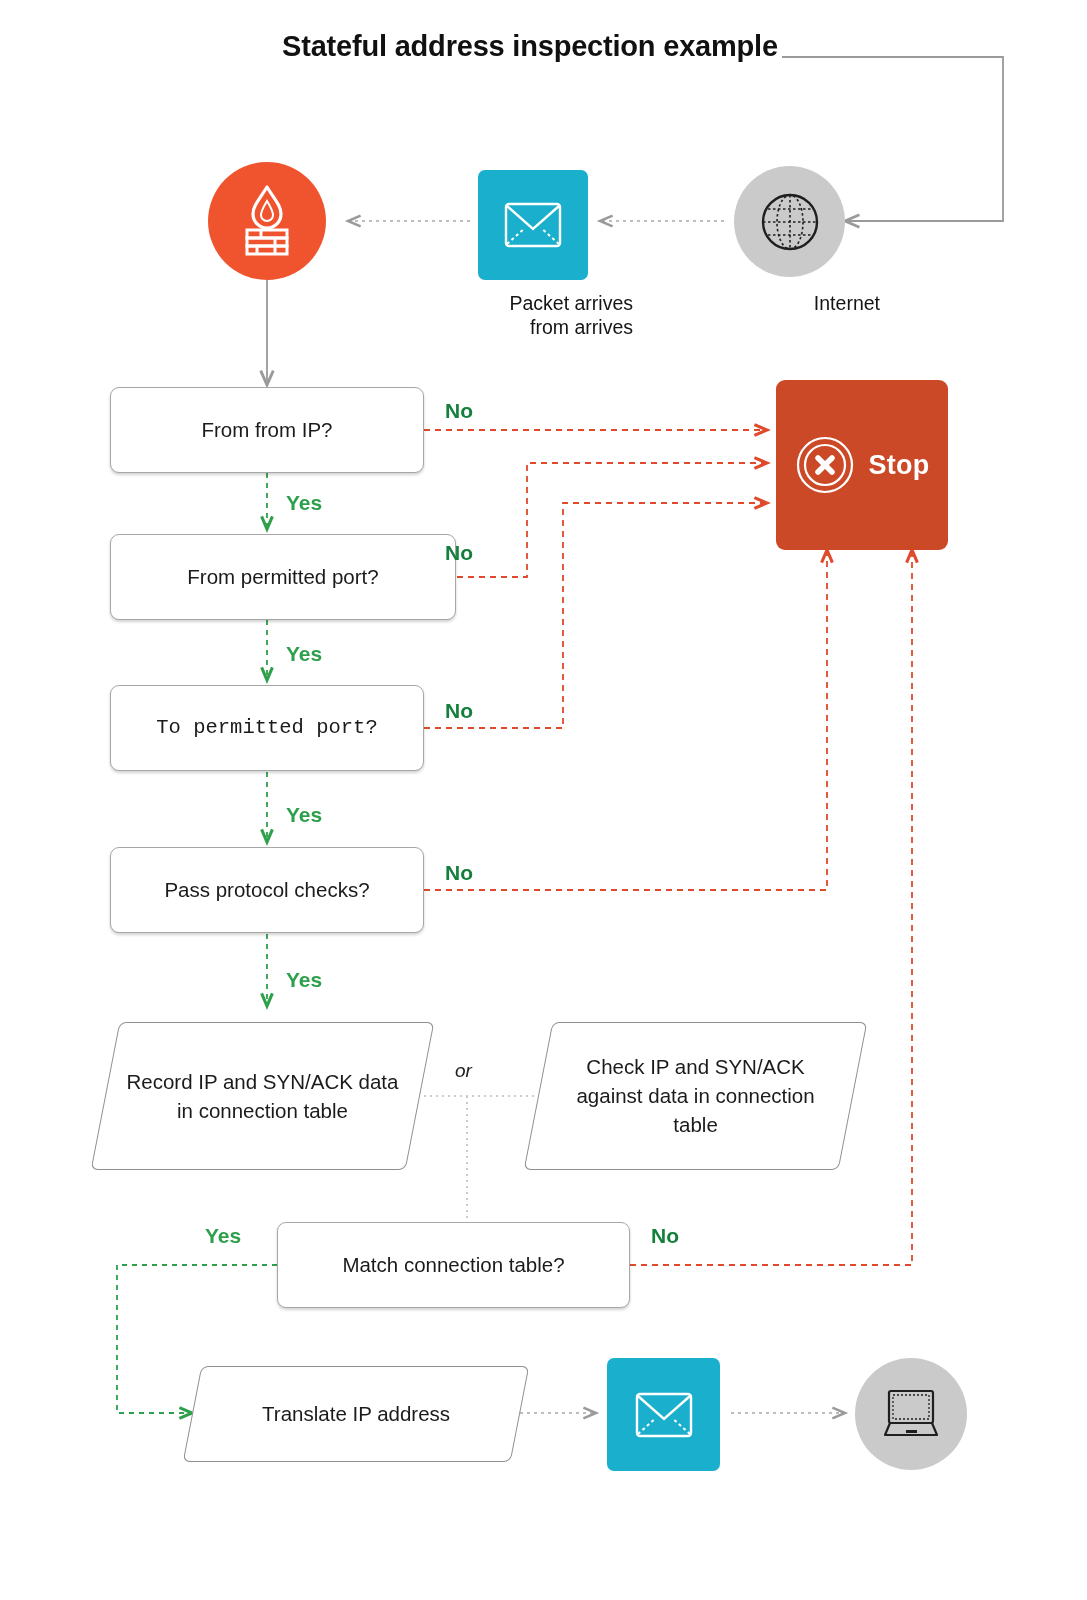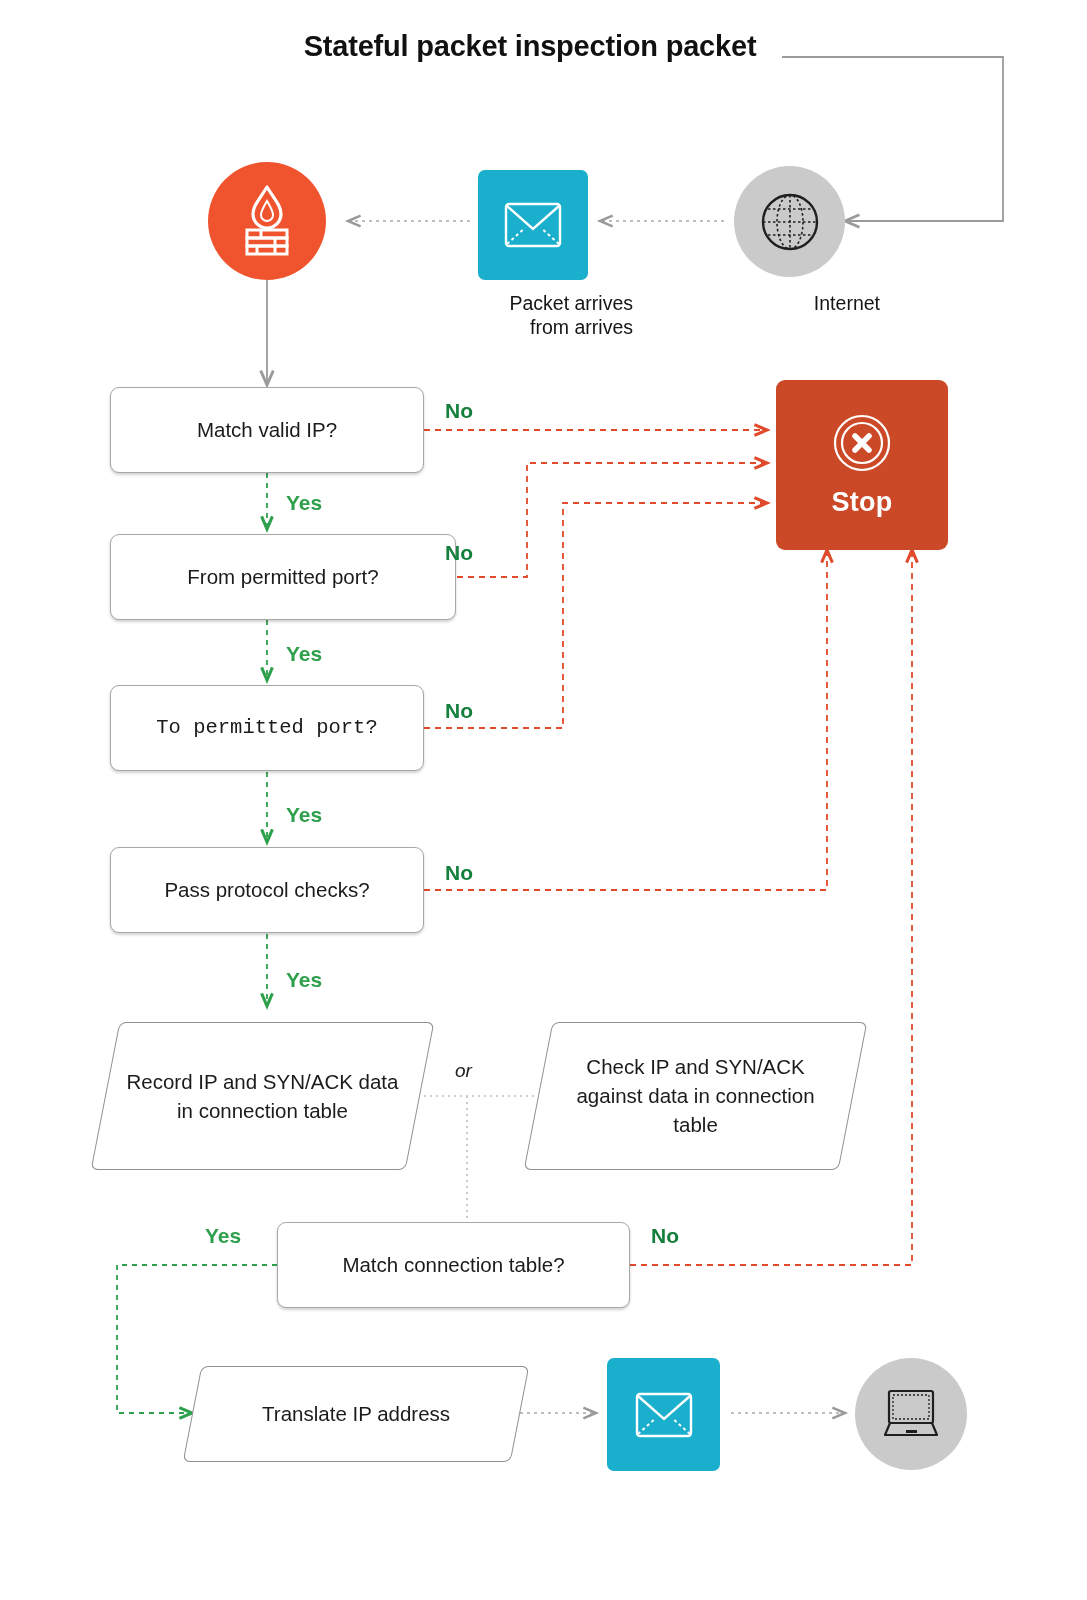--- a/index.html
+++ b/index.html
@@ -16,21 +16,21 @@
   
   .node{position:absolute;box-sizing:border-box;display:flex;align-items:center;justify-content:center;text-align:center;}
 
   .decision{background:#ffffff;border:1px solid #a7a7a7;border-radius:9px;
             box-shadow:0 2px 3px rgba(0,0,0,0.18);font-size:20.5px;color:#1b1b1b;line-height:1.3;}
 
   .para{background:#ffffff;border:1px solid #8f8f8f;font-size:20.5px;color:#1b1b1b;line-height:1.42;
         transform:skewX(-11deg);border-radius:7px;}
   .para > span{display:block;transform:skewX(11deg);padding:0 14px;}
 
-  .stopbox{background:#cc4927;border-radius:9px;display:flex;flex-direction:column;
+  .stopbox{background:#cc4927;border-radius:9px;display:flex;flex-direction:row;
            align-items:center;justify-content:center;gap:14px;}
   .stoplabel{color:#ffffff;font-size:27px;font-weight:bold;letter-spacing:0.2px;}
 
   .circ{border-radius:50%;display:flex;align-items:center;justify-content:center;}
   .fw{background:#f0542f;}
   .grey{background:#cacaca;}
 
   .sqbox{background:#1aafcc;border-radius:7px;display:flex;align-items:center;justify-content:center;}
 
   .caption{position:absolute;text-align:right;font-size:19.5px;line-height:1.22;color:#151515;}
@@ -38,21 +38,21 @@
   .lbl{position:absolute;font-weight:bold;font-size:21px;}
   .lbl.yes{color:#2ea04c;}
   .lbl.no{color:#15803d;}
   .orlbl{position:absolute;font-style:italic;font-size:19px;color:#222;}
 </style>
 </head>
 <body>
 
 <div id="stage">
 
-  <div class="title">Stateful packet inspection packet</div>
+  <div class="title">Stateful address inspection example</div>
 
   <svg class="wires" viewBox="0 0 1087 1600">
     <defs>
       <marker id="ahGrey" markerWidth="10" markerHeight="10" refX="8" refY="4" orient="auto">
         <path d="M1,1 L8,4 L1,7" fill="none" stroke="#9a9a9a" stroke-width="1.4"></path>
       </marker>
       <marker id="ahGreyS" markerWidth="11" markerHeight="11" refX="9" refY="4.5" orient="auto">
         <path d="M1,1 L9,4.5 L1,8" fill="none" stroke="#9a9a9a" stroke-width="1.6"></path>
       </marker>
       <marker id="ahRed" markerWidth="10" markerHeight="10" refX="8" refY="4" orient="auto">
@@ -137,21 +137,21 @@
   <div class="node stopbox" style="left:776px;top:380px;width:172px;height:170px;">
     <svg width="60" height="60" viewBox="0 0 60 60">
       <circle cx="30" cy="30" r="27" fill="none" stroke="#ffffff" stroke-width="2.2"></circle>
       <circle cx="30" cy="30" r="20" fill="none" stroke="#ffffff" stroke-width="2.2"></circle>
       <path d="M23,23 L37,37 M37,23 L23,37" stroke="#ffffff" stroke-width="5.5" stroke-linecap="round"></path>
     </svg>
     <div class="stoplabel">Stop</div>
   </div>
 
   <div class="node decision" style="left:110px;top:387px;width:314px;height:86px;">
-    <span>Match valid IP?</span>
+    <span>From from IP?</span>
   </div>
   <div class="node decision" style="left:110px;top:534px;width:346px;height:86px;">
     <span>From permitted port?</span>
   </div>
   <div class="node decision" style="left:110px;top:685px;width:314px;height:86px;font-family:Liberation Mono, monospace;">
     <span>To permitted port?</span>
   </div>
   <div class="node decision" style="left:110px;top:847px;width:314px;height:86px;">
     <span>Pass protocol checks?</span>
   </div>

